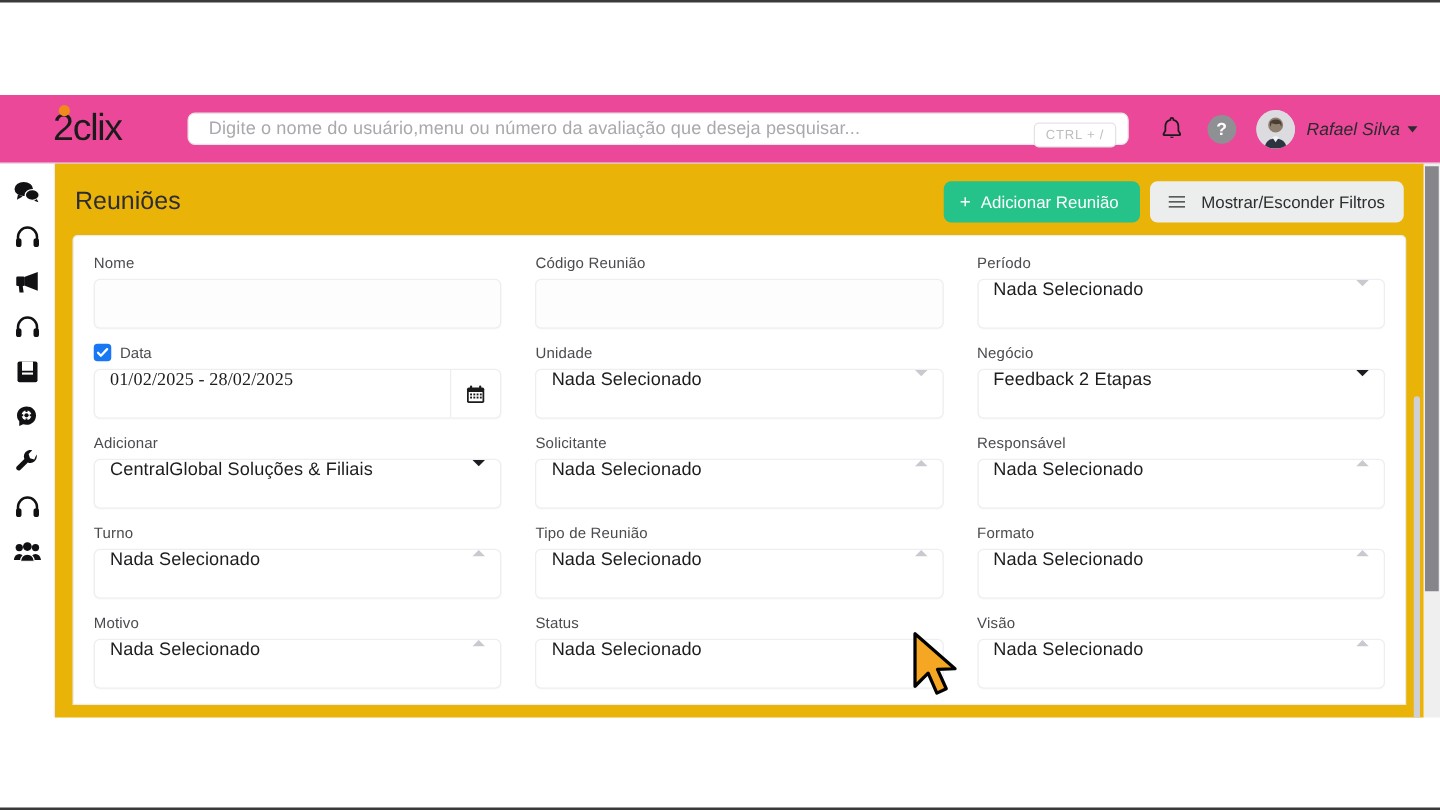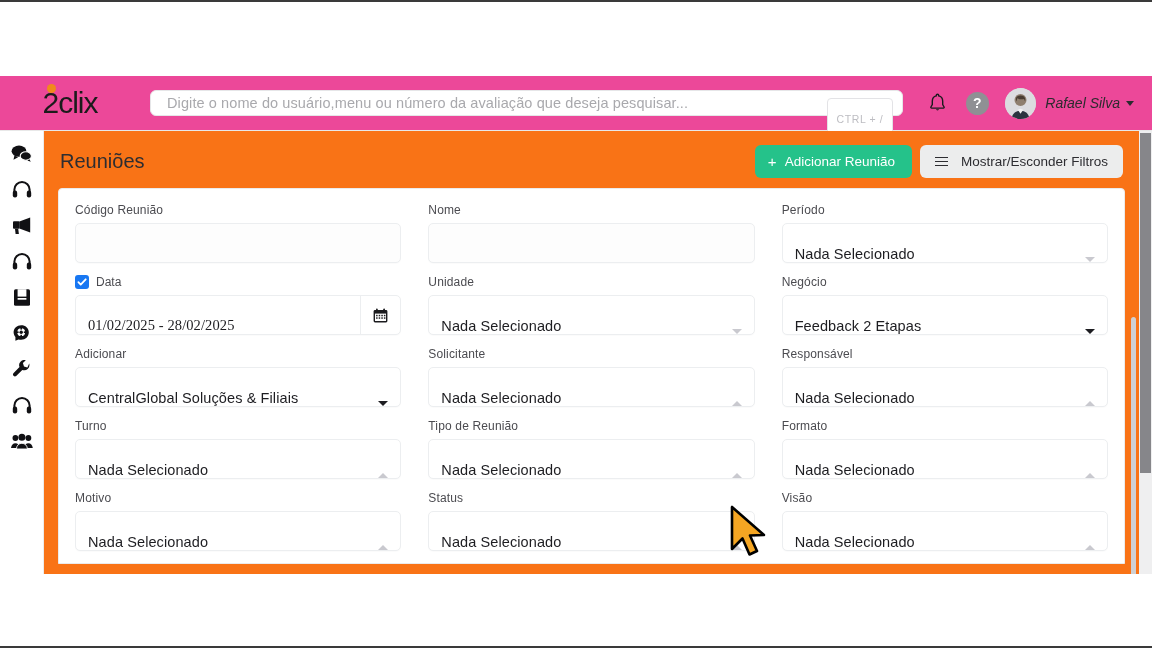--- a/index.html
+++ b/index.html
@@ -44,21 +44,21 @@
     display: flex; align-items: center;
     max-width: 760px;
   }
   .searchbox .ph {
     font-size: 14.5px; color: #a9a9ad; padding-left: 16px;
     letter-spacing: .1px;
   }
   .kbd {
     position: absolute; right: 9px; top: 7px;
     border: 1px solid #e3e3e6; border-radius: 4px;
-    padding: 14px 9px; font-size: 10.5px; color: #bdbdc2;
+    padding: 3px 9px; font-size: 10.5px; color: #bdbdc2;
     letter-spacing: .6px; background: #fff;
   }
   .topright {
     display: flex; align-items: center; gap: 16px;
     padding: 0 18px 0 22px; flex: 0 0 auto;
   }
   .icon-btn { width: 24px; height: 24px; display: flex; align-items: center; justify-content: center; cursor: pointer; }
   .help-circle {
     width: 23px; height: 23px; border-radius: 50%; background: #8f9094;
     color: #fff; font-size: 14px; font-weight: bold;
@@ -86,21 +86,21 @@
   }
   .side-icon {
     width: 30px; height: 25px; display: flex; align-items: center;
     justify-content: center; cursor: pointer; color: #111114;
   }
   .side-icon svg { display: block; }
 
   
   .main {
     position: absolute; left: 44px; top: 129px; right: 13px; bottom: 72px;
-    background: #f97316; overflow: hidden;
+    background: #eab308; overflow: hidden;
   }
   .page-head {
     display: flex; align-items: center; justify-content: space-between;
     padding: 14px 16px 10px 16px;
   }
   .page-title { font-size: 20px; color: #2d2d31; font-weight: 400; }
   .head-actions { display: flex; align-items: center; gap: 8px; }
   .btn-add {
     background: #25c28a; color: #fff; border: none; border-radius: 6px;
     padding: 9px 17px 9px 13px; font-size: 13.5px; cursor: pointer;
@@ -131,21 +131,21 @@
     display: grid; grid-template-columns: repeat(3, 1fr);
     column-gap: 27px; row-gap: 0px;
   }
   .field { padding-bottom: 12px; }
   .field label {
     display: block; font-size: 12px; color: #4b4b50;
     margin-bottom: 6px; letter-spacing: .15px;
   }
   .ctrl {
     height: 40px; border: 1px solid #eceef0; border-radius: 5px;
-    background: #fff; display: flex; align-items: flex-end;
+    background: #fff; display: flex; align-items: flex-start;
     padding: 0 12px; font-size: 14.5px; color: #1d1d21;
     position: relative; cursor: pointer;
     box-shadow: 0 1px 1px rgba(0,0,0,.02);
   }
   .ctrl.empty { background: #fdfdfd; }
   .ctrl .val { flex: 1 1 auto; color: #1d1d21; letter-spacing: .1px; }
   .arrow-dn {
     width: 0; height: 0; border-left: 5px solid transparent;
     border-right: 5px solid transparent; border-top: 5px solid #c9c9cf;
   }
@@ -351,28 +351,28 @@
           <span>Mostrar/Esconder Filtros</span>
         </button>
       </div>
     </div>
 
     <div class="card">
       <div class="card-body">
         <div class="grid">
 
           <div class="field">
-            <label>Código Reunião</label>
+            <label>Nome</label>
             <div class="ctrl empty">
               <span class="val"></span>
             </div>
           </div>
 
           <div class="field">
-            <label>Nome</label>
+            <label>Código Reunião</label>
             <div class="ctrl empty">
               <span class="val"></span>
             </div>
           </div>
 
           <div class="field">
             <label>Período</label>
             <div class="ctrl">
               <span class="val">Nada Selecionado</span>
               <span class="arrow-dn"></span>

